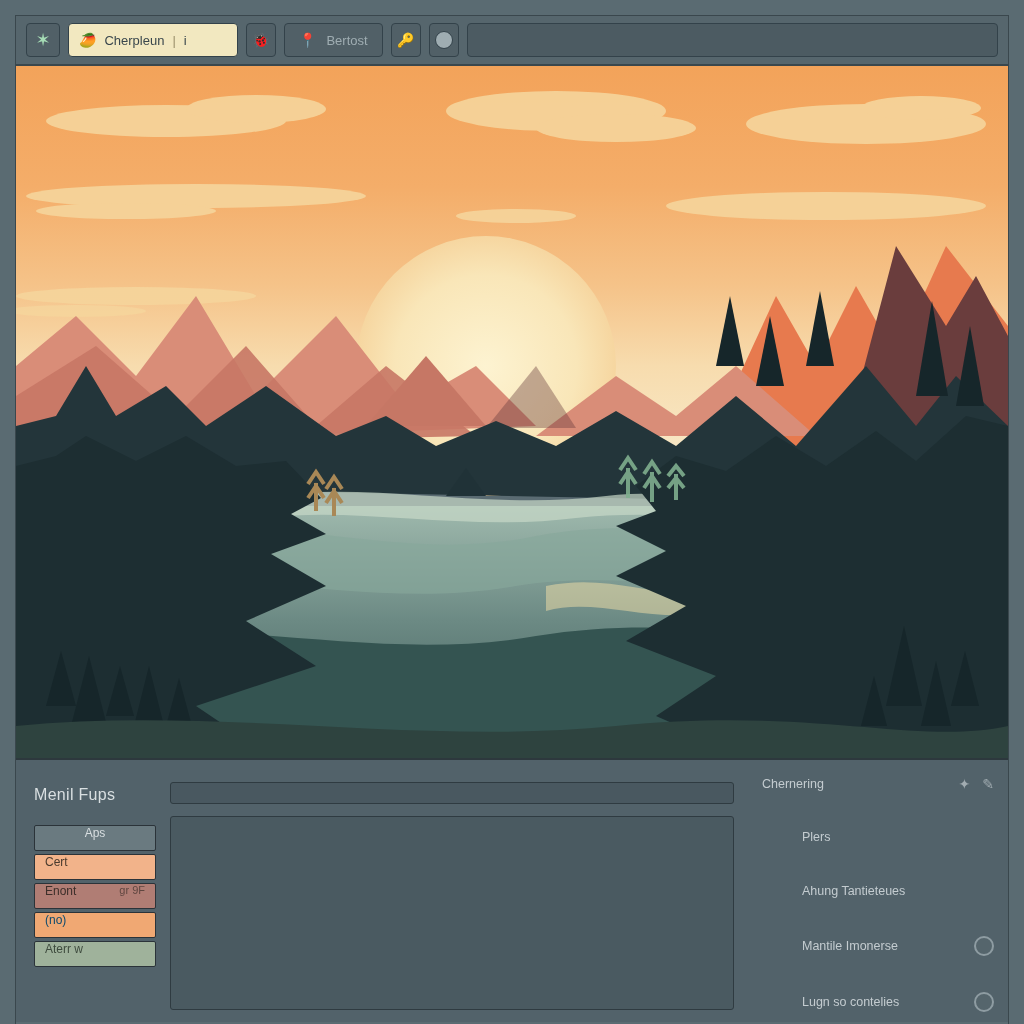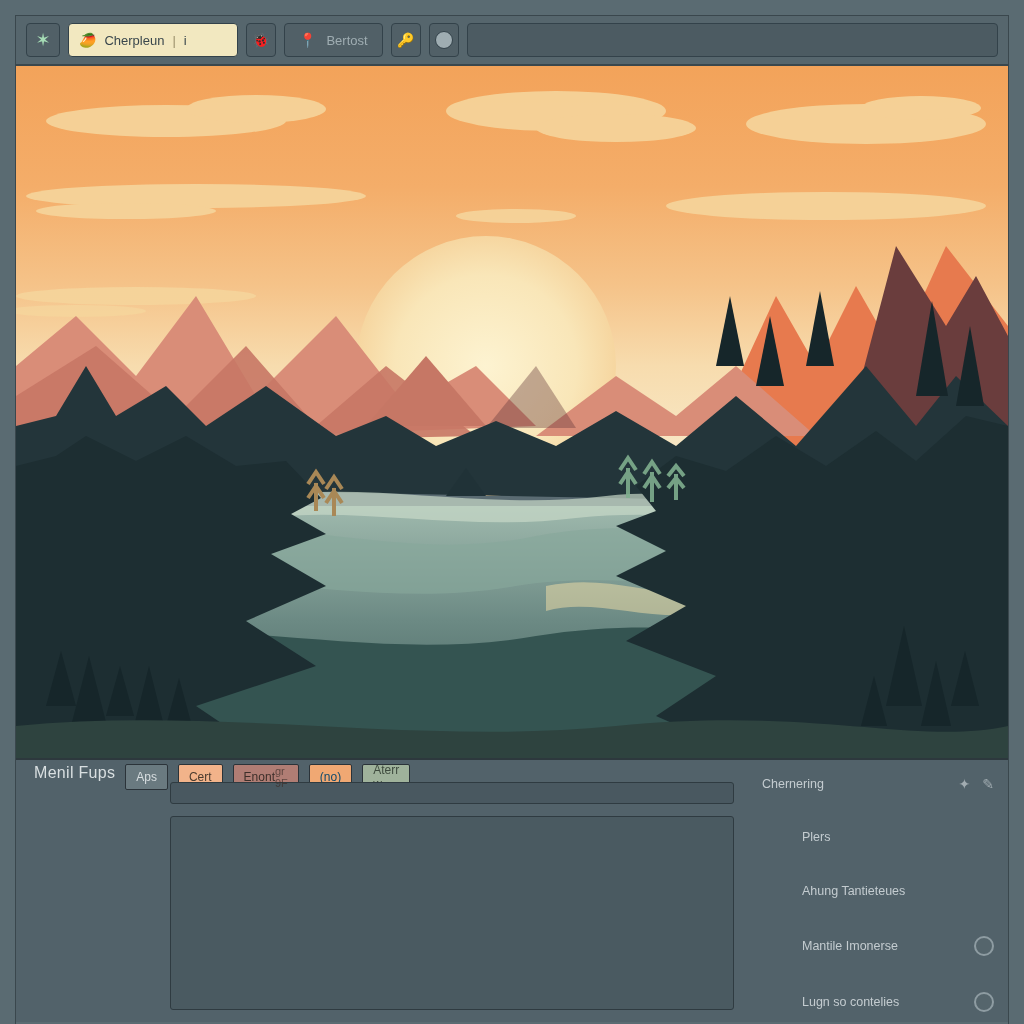--- a/index.html
+++ b/index.html
@@ -84,37 +84,37 @@
   .canvas svg { display:block; }
 
   
   .panel {
     display:flex;
     height: 262px;
     background:#52626a;
   }
   .panel-left {
     width: 150px;
-    padding: 4px 10px 10px 18px;
-    display:flex;
-    flex-direction:row;
-    gap:10px;
+    padding: 26px 10px 10px 18px;
+    display:flex;
+    flex-direction:column;
+    gap:3px;
   }
   .panel-title {
     font-size:16px;
     color:#d9dfe1;
     font-weight:400;
     margin-bottom:18px;
     letter-spacing:0.3px;
     white-space:nowrap;
   }
   .chip {
     height:26px;
     display:flex;
-    align-items:center;
+    align-items:flex-start;
     padding:0 10px;
     border:1px solid #2b3339;
     font-size:12px;
     cursor:pointer;
     border-radius:2px;
   }
   .chip.grey   { background:#6a7a80; color:#d8dee0; justify-content:center; }
   .chip.peach  { background:#f2b38a; color:#4a3b2e; }
   .chip.mauve  { background:#b07d74; color:#3d2f2a; justify-content:space-between; }
   .chip.mauve .tag { font-size:11px; opacity:.7; }

